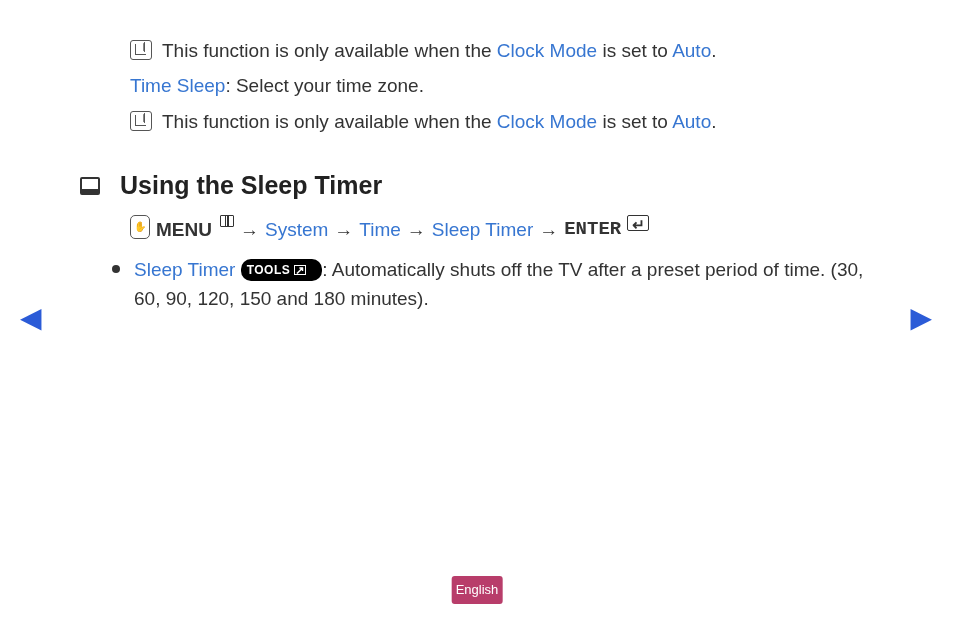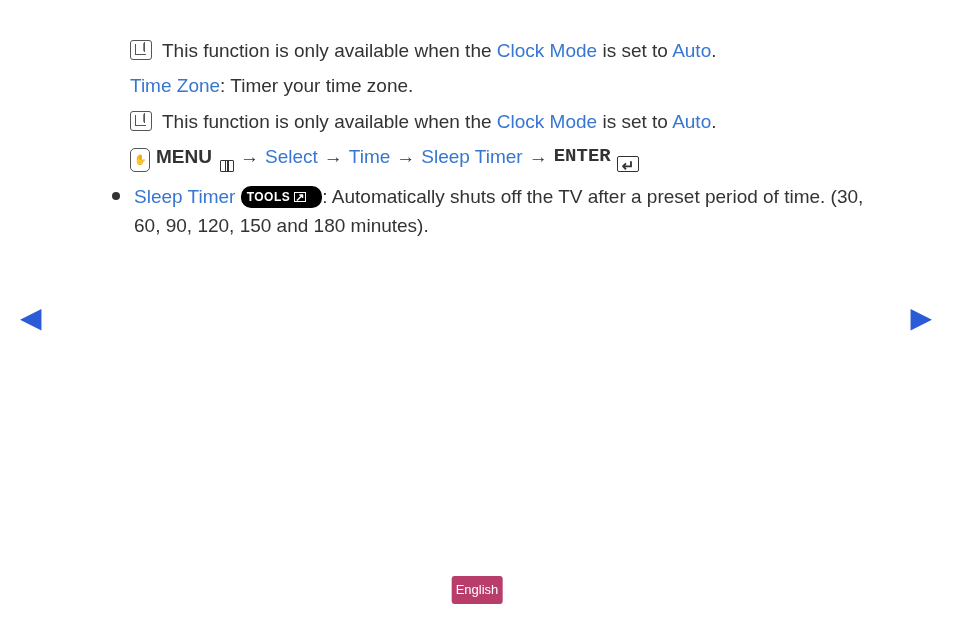--- a/index.html
+++ b/index.html
@@ -72,21 +72,21 @@
     background:#333;
   }
   .sec-title {
     font-weight: bold;
     font-size: 25px;
     color: #222;
   }
   .path-line {
     display: flex;
     flex-wrap: wrap;
-    align-items: flex-end;
+    align-items: flex-start;
     gap: 6px;
     margin-bottom: 10px;
   }
   .mini-menu-icon {
     width: 20px;
     height: 24px;
     border: 1.5px solid #555;
     border-radius: 5px;
     position: relative;
     flex: 0 0 20px;
@@ -208,37 +208,41 @@
 
 
   <div class="note-line">
     <span class="note-icon"></span>
     <div>
       <span>This function is only available when the </span><span class="hl">Clock Mode</span><span> is set to </span><span class="hl">Auto</span><span>.</span>
     </div>
   </div>
 
   <div style="margin-top:6px;">
-    <span class="hl">Time Zone</span><span>: Timer your time zone.</span>
+    <span class="hl">Time Sleep</span><span>: Select your time zone.</span>
   </div>
 
   <div class="note-line">
     <span class="note-icon"></span>
     <div>
       <span>This function is only available when the </span><span class="hl">Clock Mode</span><span> is set to </span><span class="hl">Auto</span><span>.</span>
     </div>
   </div>
 
+  <div class="sec-head">
+    <span class="sq-icon"></span>
+    <span class="sec-title">Using the Sleep Timer</span>
+  </div>
 
   <div class="path-line">
     <span class="mini-menu-icon"></span>
     <span class="menu">MENU</span>
     <span class="menu-grid"></span>
     <span class="arrow">→</span>
-    <span class="hl">Select</span>
+    <span class="hl">System</span>
     <span class="arrow">→</span>
     <span class="hl">Time</span>
     <span class="arrow">→</span>
     <span class="hl">Sleep Timer</span>
     <span class="arrow">→</span>
     <span class="enter">ENTER</span>
     <span class="enter-icon"></span>
   </div>
 
   <div class="bullet-block">

